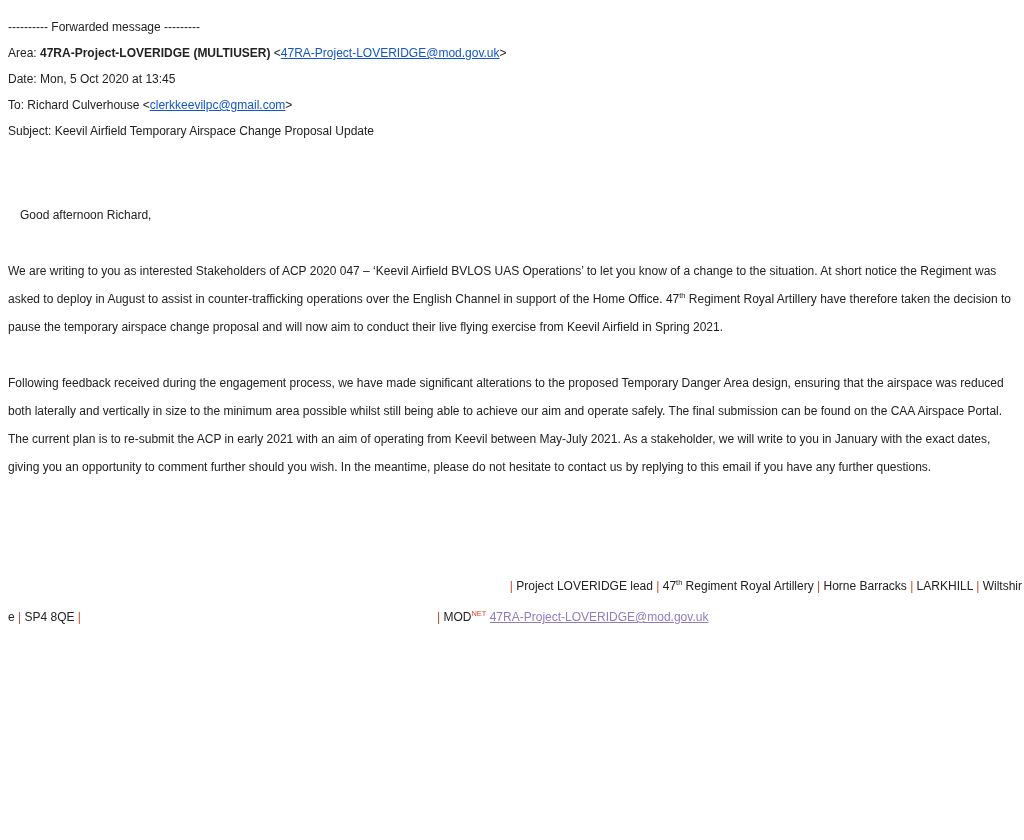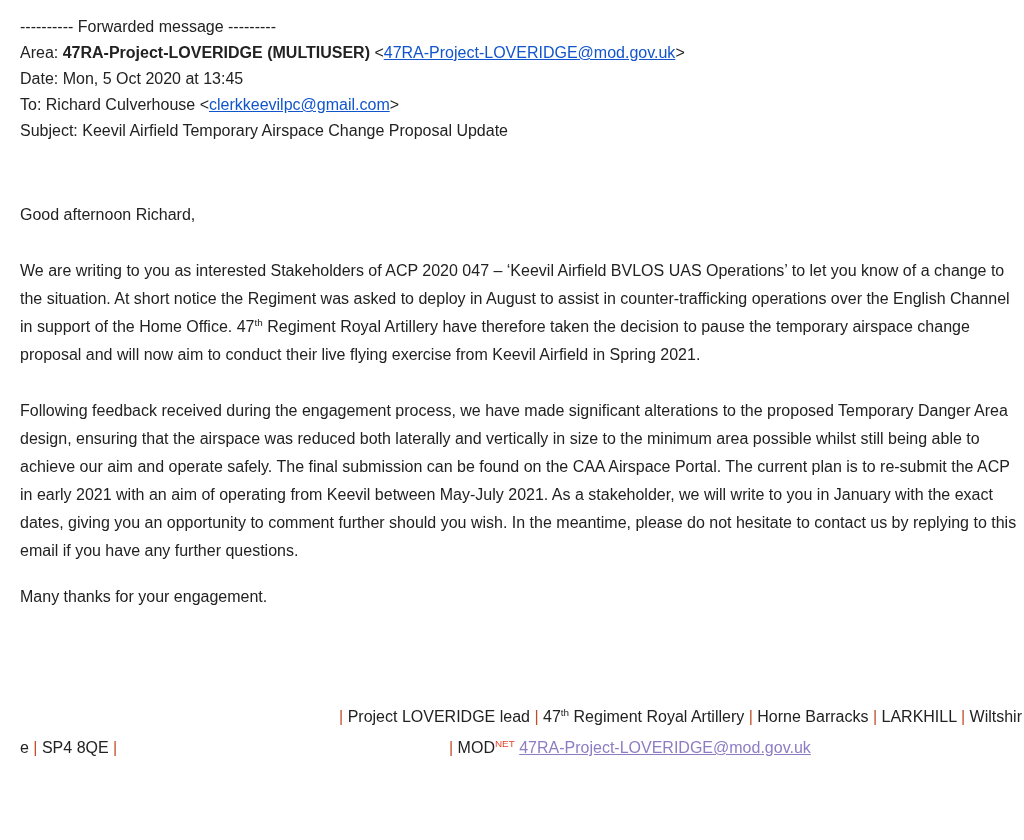--- a/index.html
+++ b/index.html
@@ -4,24 +4,24 @@
 <style>
   html, body {
     margin: 0;
     padding: 0;
     background: #ffffff;
   }
   .page {
     width: 1024px;
     height: 840px;
     box-sizing: border-box;
-    padding: 14px 2px 0 20px;
+    padding: 14px 2px 0 8px;
     background: #ffffff;
     font-family: "Liberation Sans", "DejaVu Sans", sans-serif;
-    font-size: 16px;
+    font-size: 12px;
     color: #222222;
     overflow: hidden;
   }
   .hline {
     line-height: 26px;
     white-space: pre-wrap;
   }
   .b { font-weight: bold; }
   a.link {
     color: #1155cc;
@@ -29,20 +29,21 @@
     cursor: pointer;
   }
   a.vlink {
     color: #8e7cc3;
     text-decoration: underline;
     cursor: pointer;
   }
   .greeting {
     margin-top: 57px;
     line-height: 28px;
+    margin-left: 12px;
   }
   p.para {
     margin: 28px 0 0 0;
     line-height: 28px;
   }
   sup.ord {
     font-size: 0.62em;
     vertical-align: super;
     line-height: 0;
   }
@@ -89,20 +90,19 @@
     <div class="hline"><span>To: Richard Culverhouse &lt;</span><a class="link">clerkkeevilpc@gmail.com</a><span>&gt;</span></div>
     <div class="hline">Subject: Keevil Airfield Temporary Airspace Change Proposal Update</div>
   </div>
 
   <div class="greeting">Good afternoon Richard,</div>
 
   <p class="para"><span>We are writing to you as interested Stakeholders of ACP 2020 047 – ‘Keevil Airfield BVLOS UAS Operations’ to let you know of a change to the situation. At short notice the Regiment was asked to deploy in August to assist in counter-trafficking operations over the English Channel in support of the Home Office. 47</span><sup class="ord">th</sup><span> Regiment Royal Artillery have therefore taken the decision to pause the temporary airspace change proposal and will now aim to conduct their live flying exercise from Keevil Airfield in Spring 2021.</span></p>
 
   <p class="para">Following feedback received during the engagement process, we have made significant alterations to the proposed Temporary Danger Area design, ensuring that the airspace was reduced both laterally and vertically in size to the minimum area possible whilst still being able to achieve our aim and operate safely. The final submission can be found on the CAA Airspace Portal. The current plan is to re-submit the ACP in early 2021 with an aim of operating from Keevil between May-July 2021. As a stakeholder, we will write to you in January with the exact dates, giving you an opportunity to comment further should you wish. In the meantime, please do not hesitate to contact us by replying to this email if you have any further questions.</p>
 
-  <p class="thanks">Many thanks for your engagement.</p>
 
   <div class="signature">
     <div class="sig-line1"><span class="pipe">|</span><span> Project LOVERIDGE lead </span><span class="pipe">|</span><span> 47</span><sup class="ord">th</sup><span> Regiment Royal Artillery </span><span class="pipe">|</span><span> Horne Barracks </span><span class="pipe">|</span><span> LARKHILL </span><span class="pipe">|</span><span> Wiltshir</span></div>
     <div class="sig-line2"><span>e </span><span class="pipe">|</span><span> SP4 8QE </span><span class="pipe">|</span><span class="sig-right"><span class="pipe">|</span><span> MOD</span><sup class="net">NET</sup><span> </span><a class="vlink">47RA-Project-LOVERIDGE@mod.gov.uk</a></span></div>
   </div>
 
 </div>
 
 </body></html>

